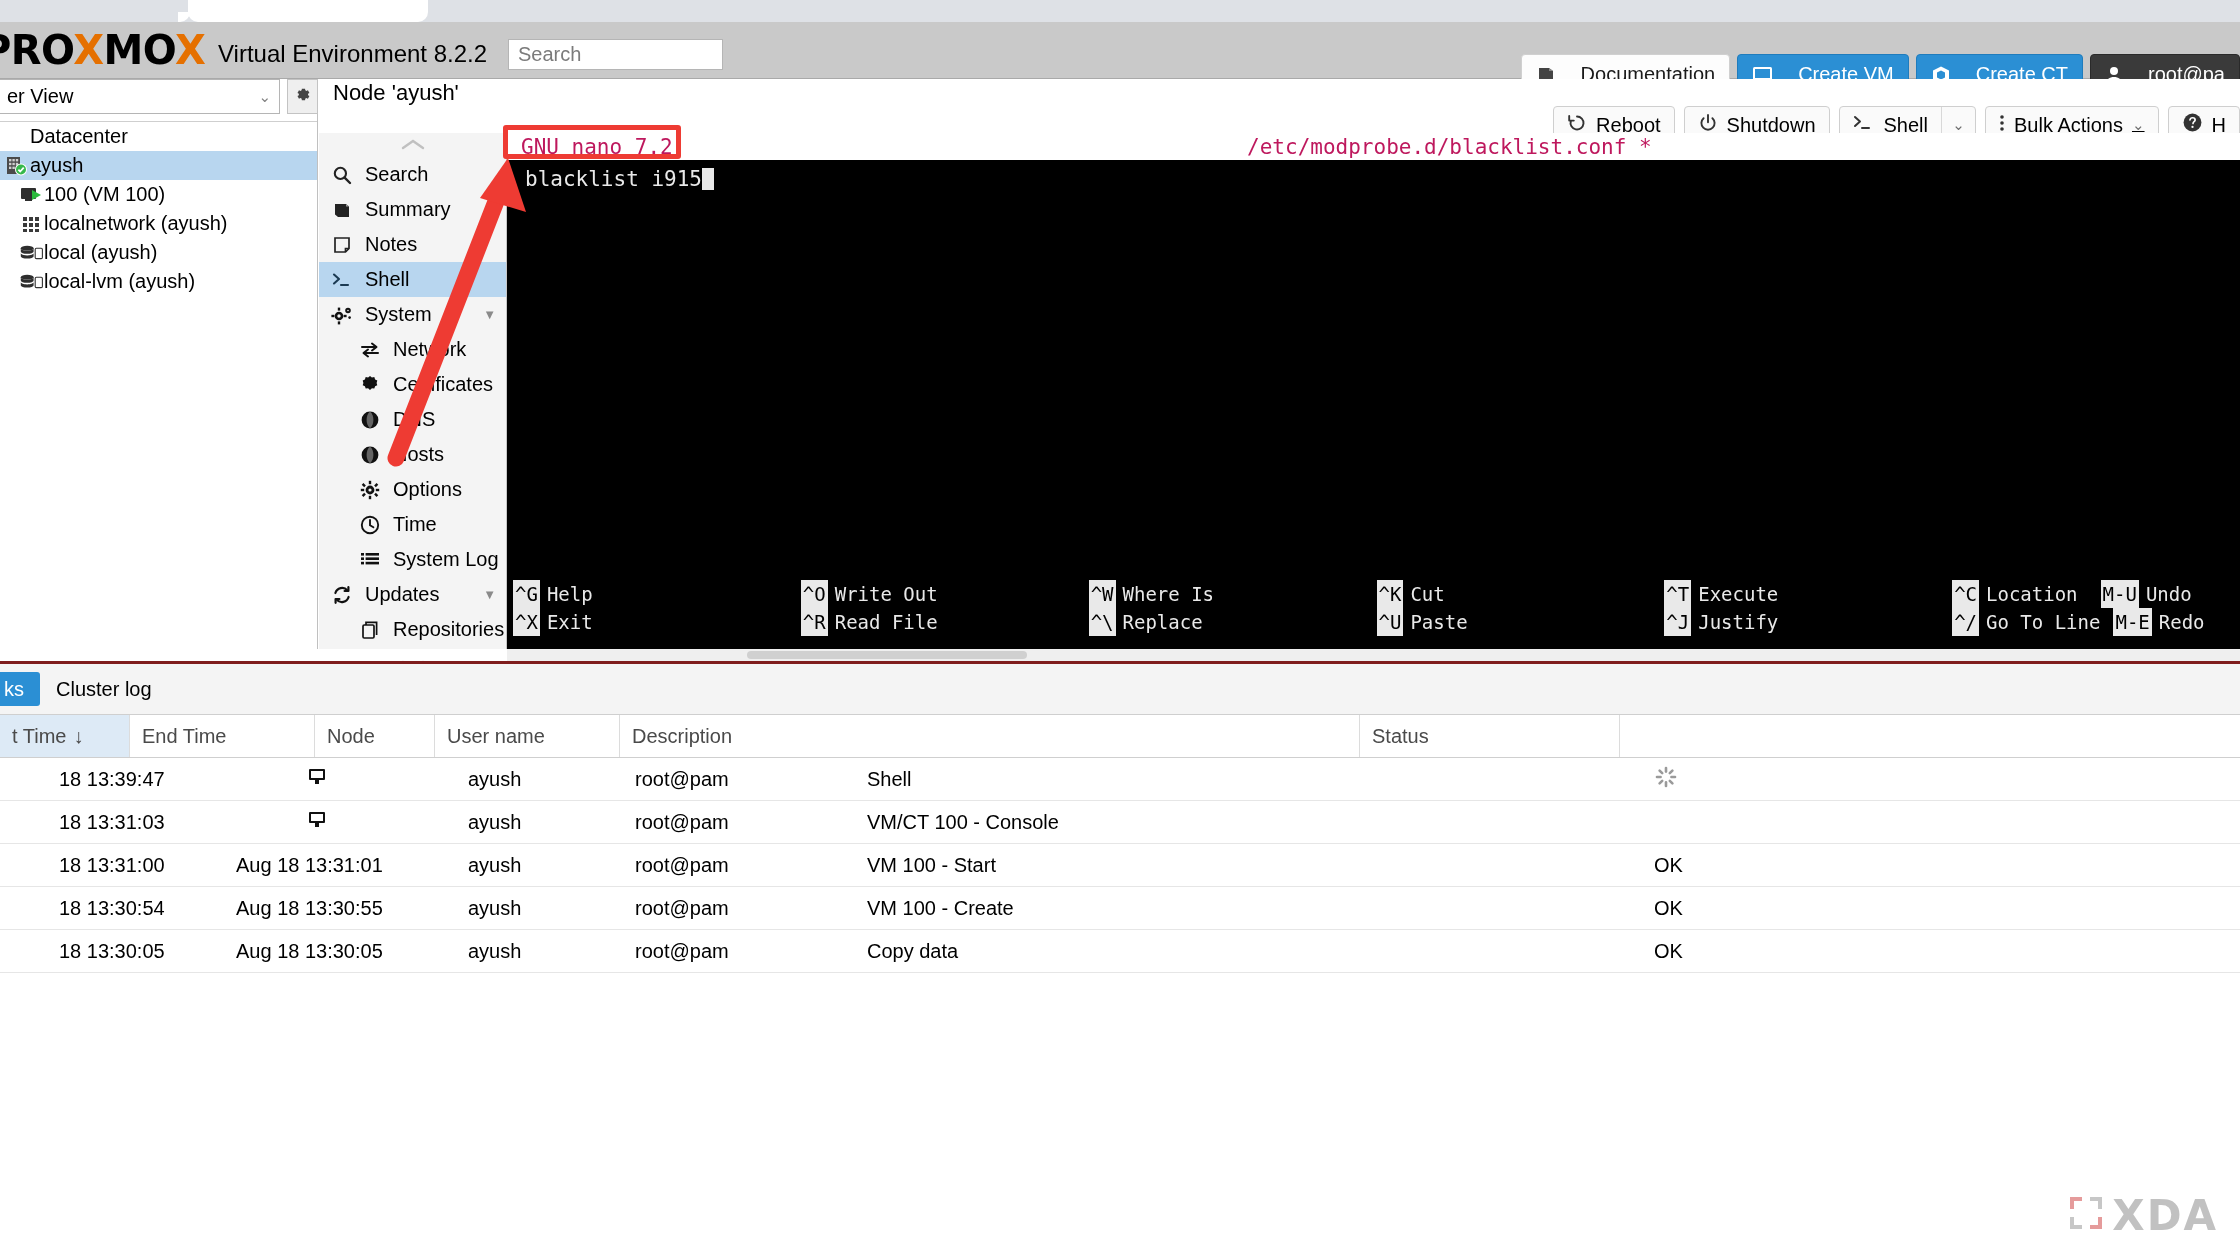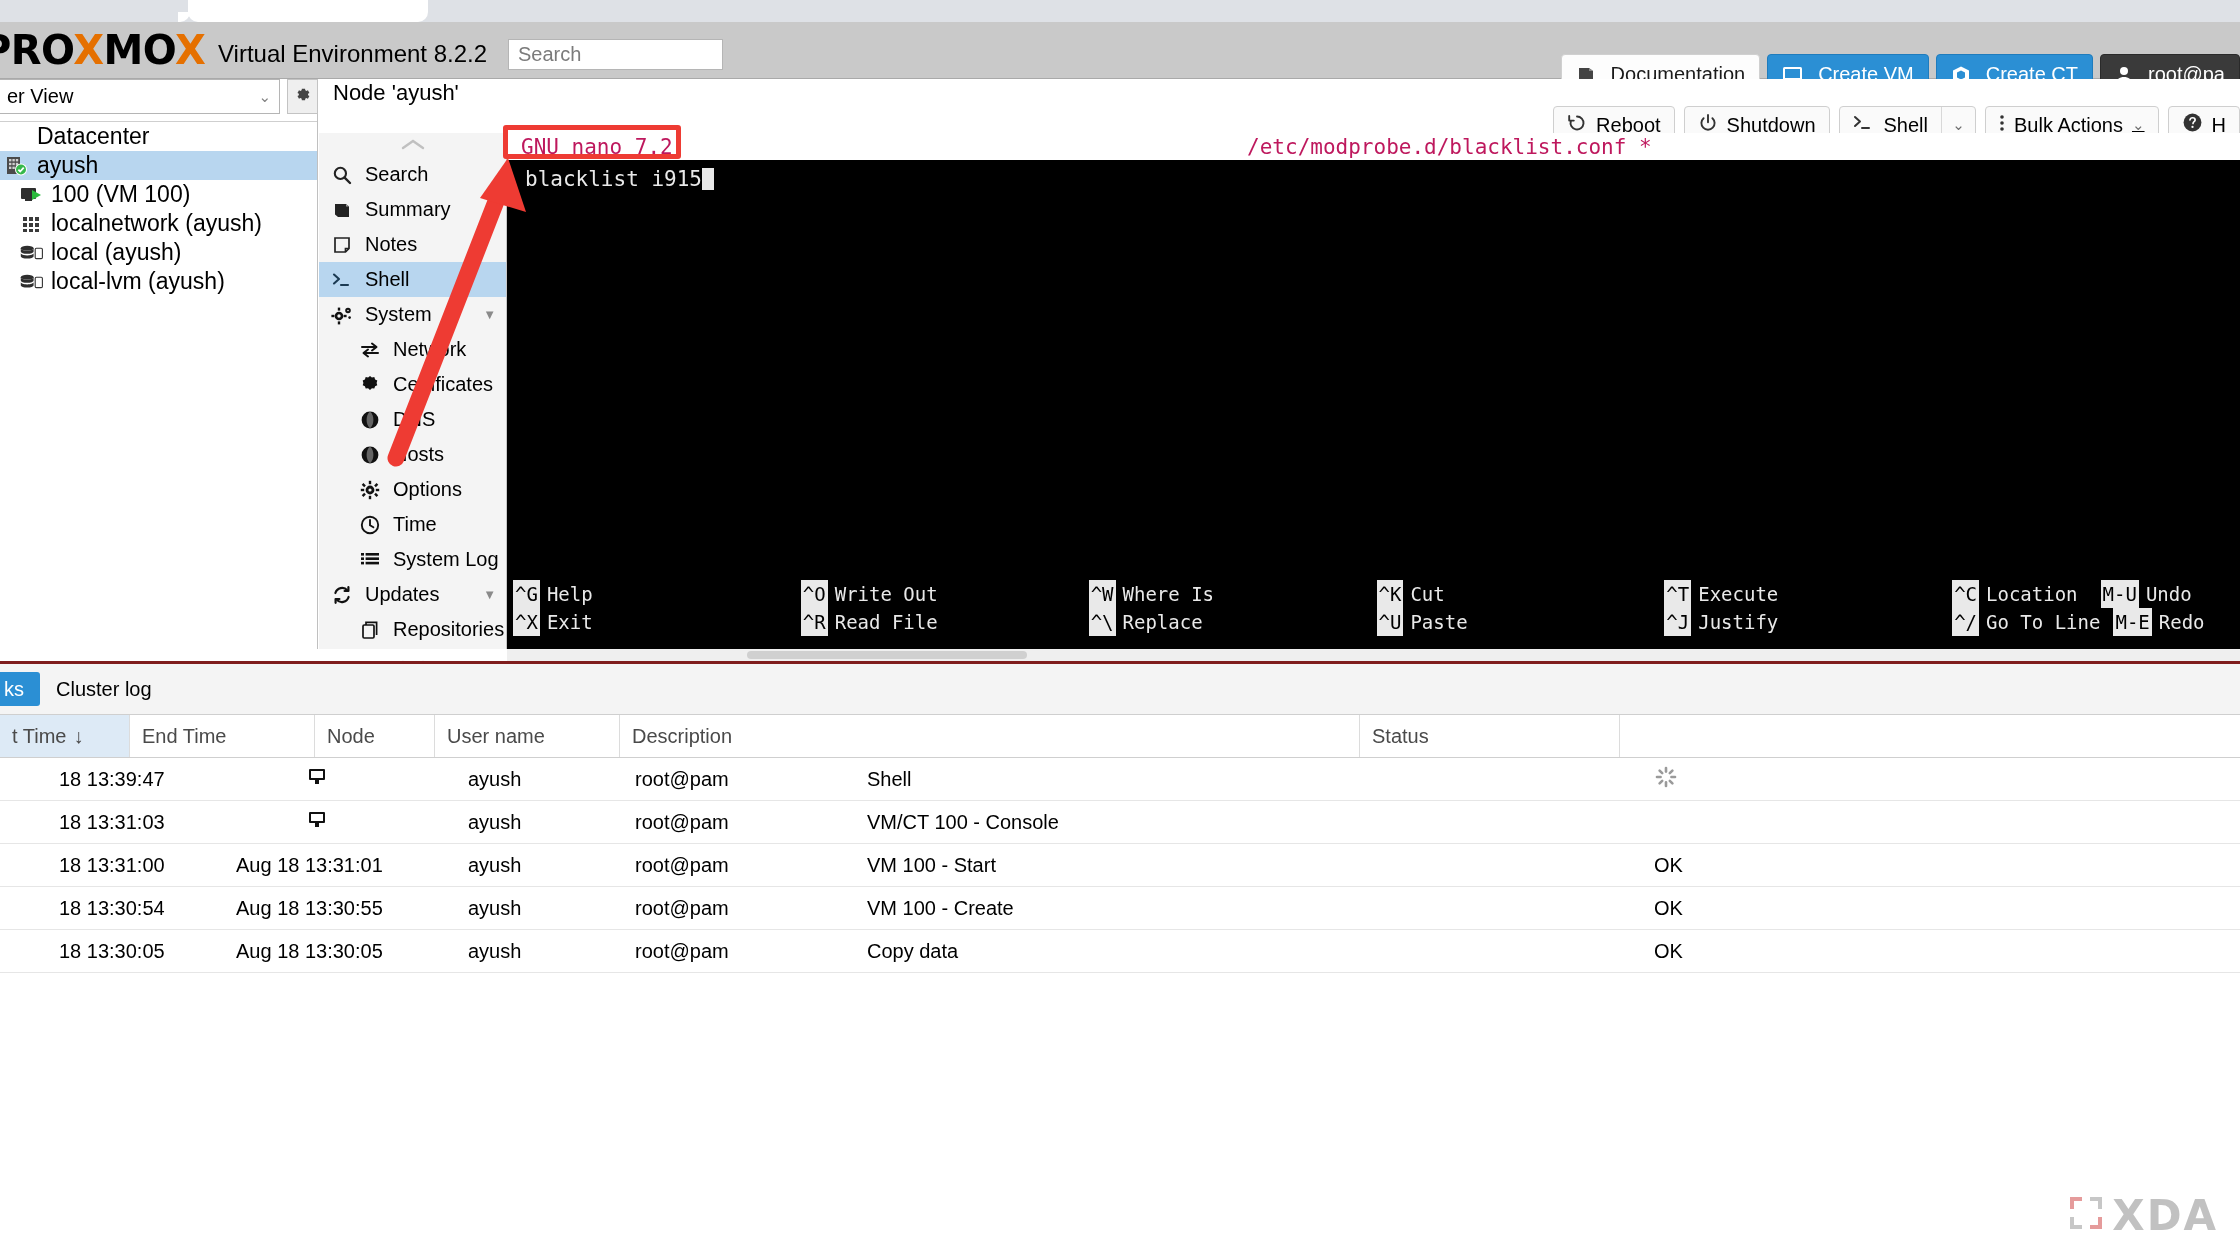--- a/index.html
+++ b/index.html
@@ -25,39 +25,39 @@
       letter-spacing:-0.5px; line-height:44px; color:#000; font-family:"DejaVu Sans", sans-serif; }
   .logo .x { color:#e57000; }
   .ve-title { position:absolute; left:218px; top:18px; font-size:24px; color:#000; }
   .search-box { position:absolute; left:508px; top:17px; width:215px; height:31px;
       background:#fff; border:1px solid #b5b5b5; }
   .search-box input { width:100%; height:100%; border:0; outline:0; padding:0 9px;
       font-size:20px; font-family:"Liberation Sans", sans-serif; color:#333; background:transparent;}
   .search-box input::placeholder { color:#7b7b7b; }
 
   .hdr-btns { position:absolute; right:0; top:32px; height:41px; display:flex; gap:7px; align-items:center;}
-  .hdr-btn { height:41px; display:flex; align-items:center; gap:15px; padding:0 14px;
+  .hdr-btn { height:41px; display:flex; align-items:center; gap:25px; padding:0 14px;
       border-radius:4px; font-size:20px; white-space:nowrap; }
   .hdr-btn.light { background:#fdfdfd; color:#1a1a1a; border:1px solid #d0d0d0;}
   .hdr-btn.blue { background:#2b8fd4; color:#fff; border:1px solid #1f7cbd;}
   .hdr-btn.dark { background:#3a3a3a; color:#fff; border:1px solid #2a2a2a;}
   .hdr-btn svg { display:block; }
 
   
   .leftcol { position:absolute; left:0; top:79px; width:318px; height:570px; background:#fff;
       border-right:1px solid #c0c0c0;}
   .view-select { position:absolute; left:-2px; top:0px; width:282px; height:35px;
       background:#fff; border:1px solid #b5b5b5; display:flex; align-items:center;
       padding:0 8px; font-size:20px; }
   .view-select .caret { margin-left:auto; color:#7f7f7f; font-size:15px; }
   .gear-btn { position:absolute; left:287px; top:0px; width:31px; height:35px; background:#efefef;
       border:1px solid #c3c3c3; display:flex; align-items:center; justify-content:center; }
   .tree { position:absolute; left:0; top:42px; right:0; bottom:0; background:#fff;
       border-top:1px solid #cfcfcf; }
-  .tree-row { display:flex; align-items:center; height:29px; padding-left:6px; font-size:23px; gap:7px; }
+  .tree-row { display:flex; align-items:center; height:29px; padding-left:6px; font-size:20px; }
   .tree-row.lvl1 { padding-left:20px; }
   .tree-row.sel { background:#b8d6ef; }
   .ico { width:24px; height:22px; display:flex; align-items:center; justify-content:center; flex:0 0 auto;}
 
   
   .node-titlebar { position:absolute; left:319px; top:79px; right:0; height:27px;
       background:#fff; }
   .node-title { position:absolute; left:333px; top:80px; font-size:22px; }
   .node-toolbar { position:absolute; right:0; top:106px; display:flex; gap:9px; align-items:center; }
   .tb-btn { height:38px; display:flex; align-items:center; gap:9px; padding:0 13px;

